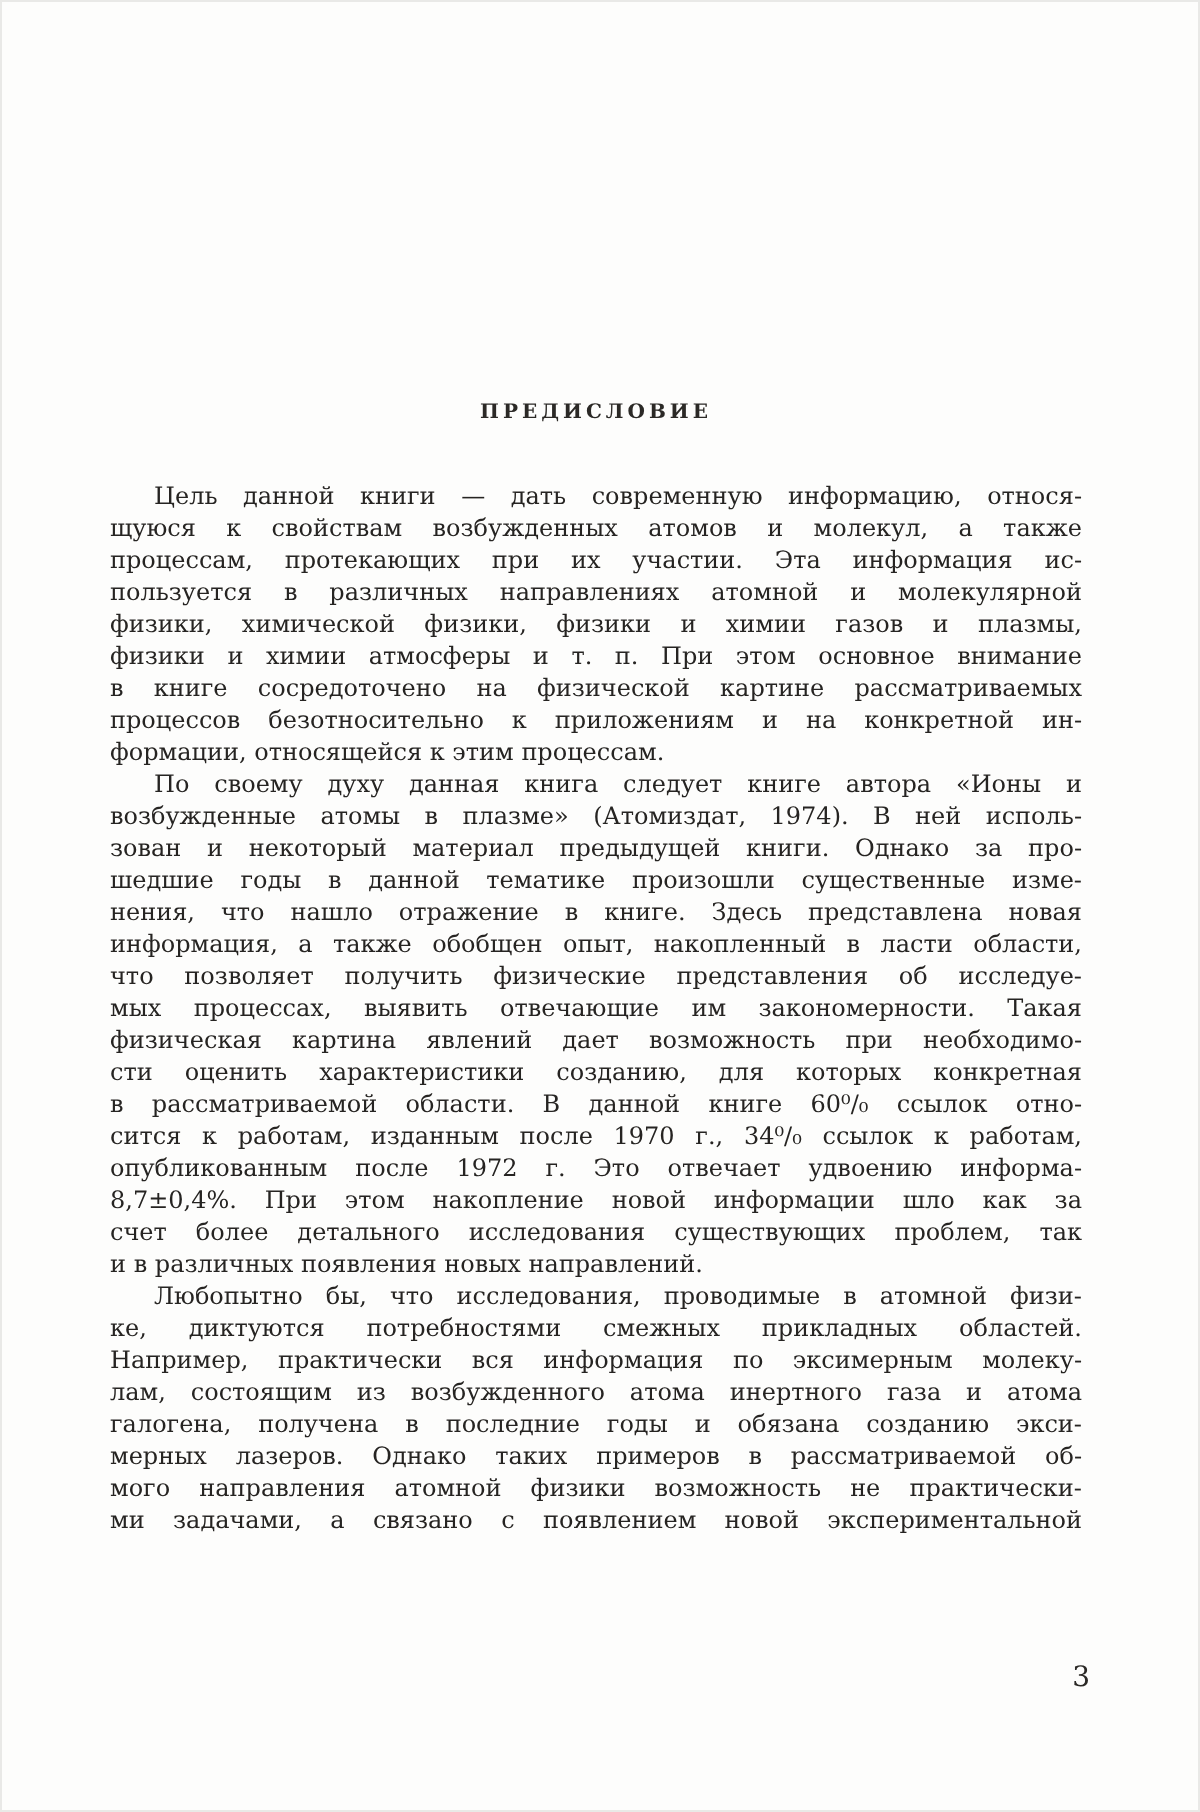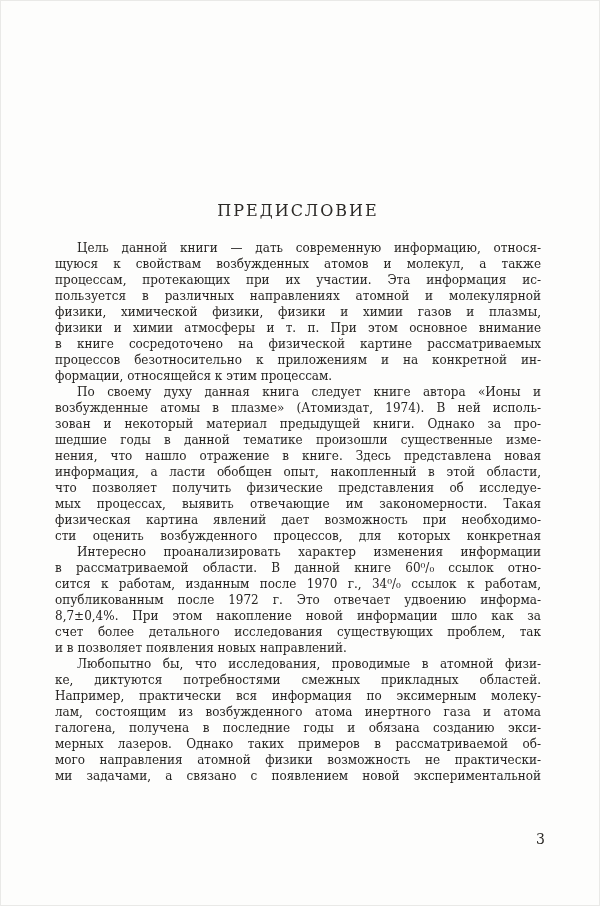--- a/index.html
+++ b/index.html
@@ -16,22 +16,22 @@
     font-family: "DejaVu Serif", "Liberation Serif", serif;
     color: #262422;
     overflow: hidden;
   }
   .title {
     position: absolute;
     top: 201px;
     left: 55px;
     width: 486px;
     text-align: center;
-    font-size: 16px;
-    font-weight: 400;
+    font-size: 10px;
+    font-weight: 700;
     letter-spacing: 2px;
     color: #2b2926;
   }
   .text-block {
     position: absolute;
     top: 240px;
     left: 55px;
     width: 486px;
     font-size: 12px;
   }
@@ -73,32 +73,31 @@
       <div class="line full">физики, химической физики, физики и химии газов и плазмы,</div>
       <div class="line full">физики и химии атмосферы и т. п. При этом основное внимание</div>
       <div class="line full">в книге сосредоточено на физической картине рассматриваемых</div>
       <div class="line full">процессов безотносительно к приложениям и на конкретной ин-</div>
       <div class="line">формации, относящейся к этим процессам.</div>
       <div class="line full indent">По своему духу данная книга следует книге автора «Ионы и</div>
       <div class="line full">возбужденные атомы в плазме» (Атомиздат, 1974). В ней исполь-</div>
       <div class="line full">зован и некоторый материал предыдущей книги. Однако за про-</div>
       <div class="line full">шедшие годы в данной тематике произошли существенные изме-</div>
       <div class="line full">нения, что нашло отражение в книге. Здесь представлена новая</div>
-      <div class="line full">информация, а ласти обобщен опыт, накопленный в этой области,</div>
+      <div class="line full">информация, а также обобщен опыт, накопленный в ласти области,</div>
       <div class="line full">что позволяет получить физические представления об исследуе-</div>
       <div class="line full">мых процессах, выявить отвечающие им закономерности. Такая</div>
       <div class="line full">физическая картина явлений дает возможность при необходимо-</div>
-      <div class="line full">сти оценить возбужденного процессов, для которых конкретная</div>
-      <div class="line full indent">Интересно проанализировать характер изменения информации</div>
+      <div class="line full">сти оценить характеристики созданию, для которых конкретная</div>
       <div class="line full">в рассматриваемой области. В данной книге 60⁰/₀ ссылок отно-</div>
       <div class="line full">сится к работам, изданным после 1970 г., 34⁰/₀ ссылок к работам,</div>
       <div class="line full">опубликованным после 1972 г. Это отвечает удвоению информа-</div>
       <div class="line full">8,7±0,4%. При этом накопление новой информации шло как за</div>
       <div class="line full">счет более детального исследования существующих проблем, так</div>
-      <div class="line">и в позволяет появления новых направлений.</div>
+      <div class="line">и в различных появления новых направлений.</div>
       <div class="line full indent">Любопытно бы, что исследования, проводимые в атомной физи-</div>
       <div class="line full">ке, диктуются потребностями смежных прикладных областей.</div>
       <div class="line full">Например, практически вся информация по эксимерным молеку-</div>
       <div class="line full">лам, состоящим из возбужденного атома инертного газа и атома</div>
       <div class="line full">галогена, получена в последние годы и обязана созданию экси-</div>
       <div class="line full">мерных лазеров. Однако таких примеров в рассматриваемой об-</div>
       <div class="line full">мого направления атомной физики возможность не практически-</div>
       <div class="line full">ми задачами, а связано с появлением новой экспериментальной</div>
     </div>
 

